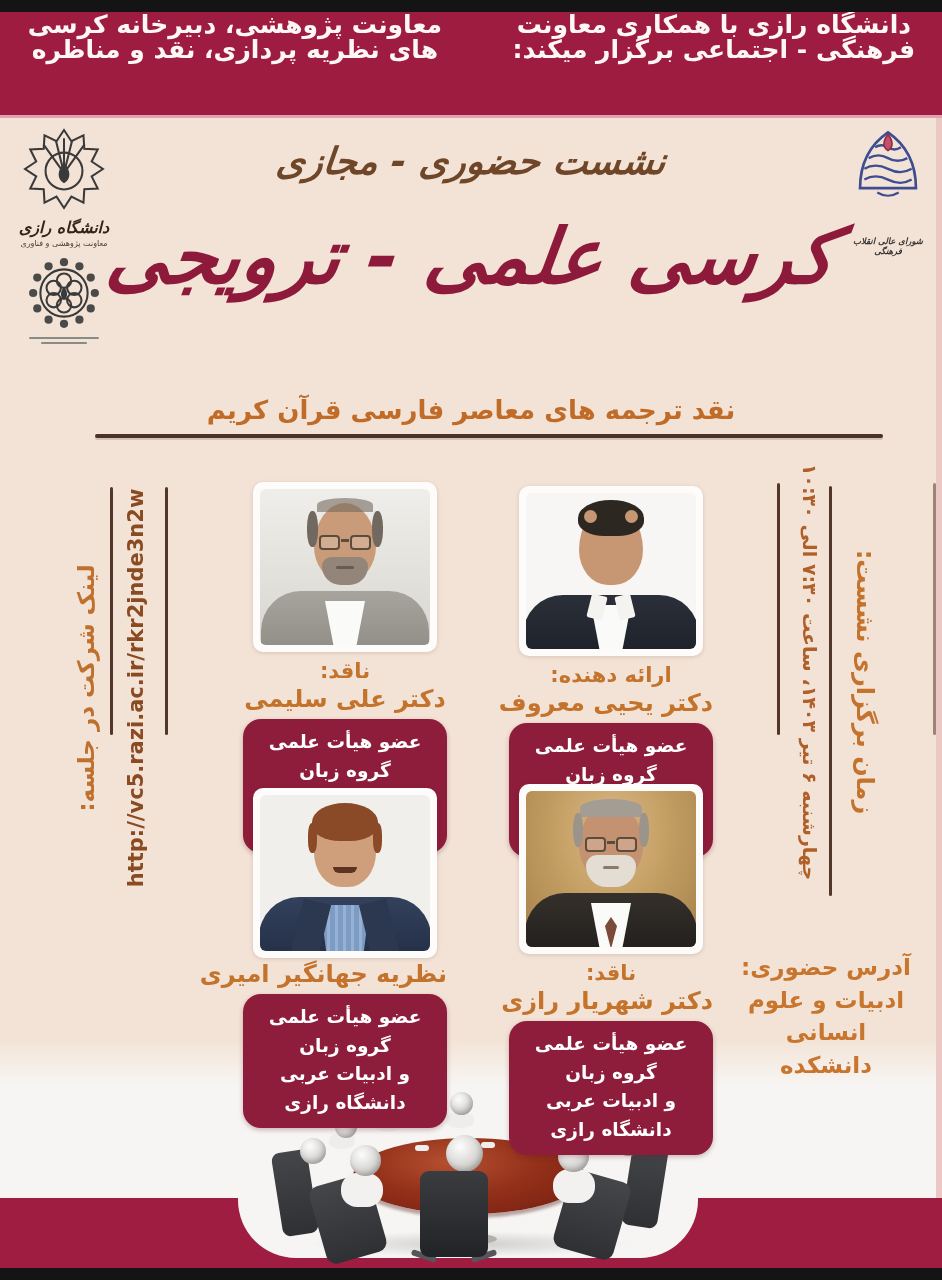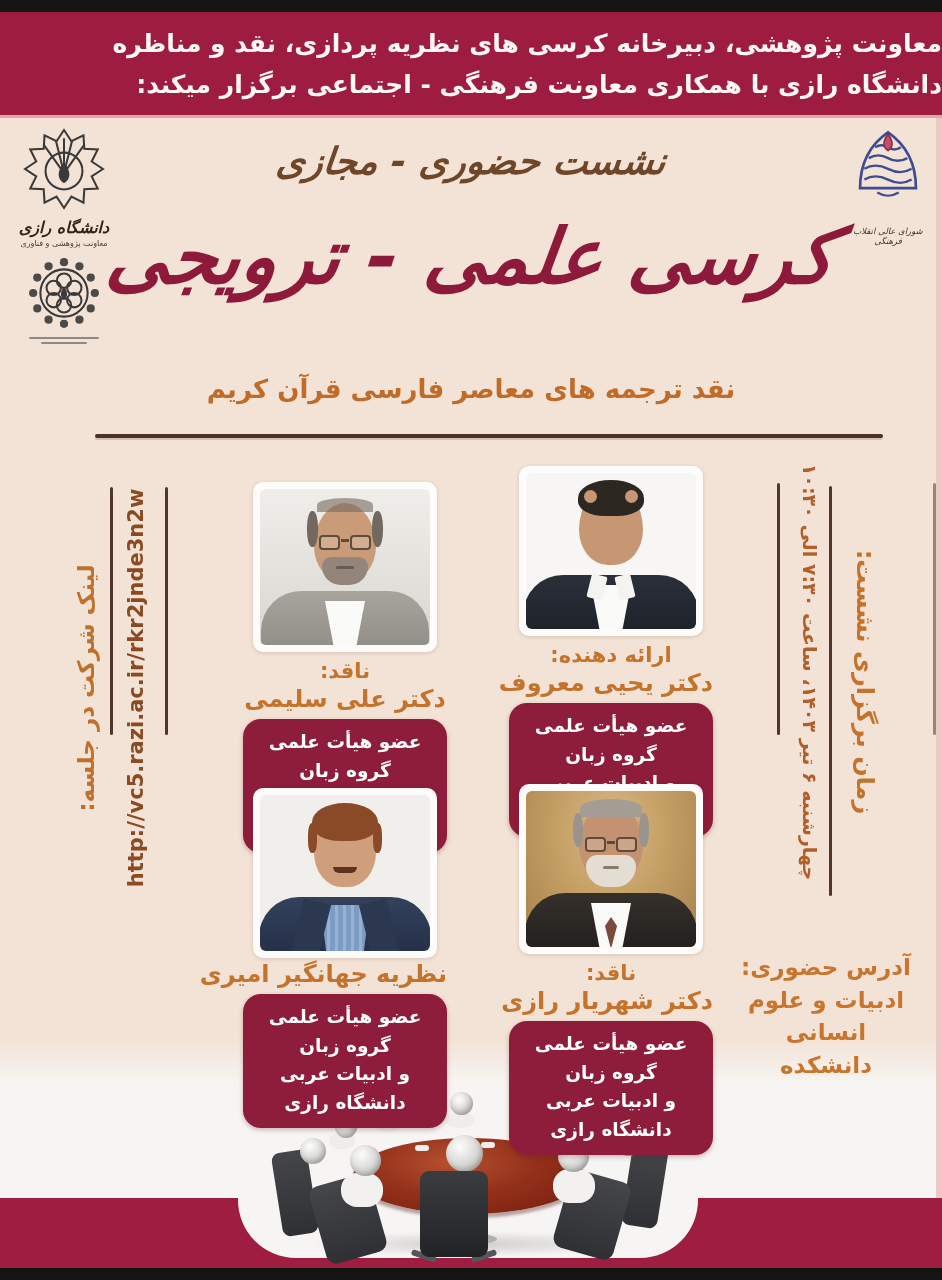--- a/index.html
+++ b/index.html
@@ -2,41 +2,41 @@
 <html lang="fa"><head>
 <meta charset="utf-8">
 <style>
   html,body{margin:0;padding:0;background:#cfcfcf;}
   *{box-sizing:border-box;font-family:"DejaVu Sans",sans-serif;}
   .poster{position:relative;width:942px;height:1280px;margin:0 auto;background:#f3e3d6;overflow:hidden;}
 
   
   .top-strip{position:absolute;left:0;top:0;width:942px;height:12px;background:#141414;z-index:8;}
   .banner{position:absolute;left:0;top:12px;width:942px;height:106px;background:#9f1c41;
-          border-bottom:3px solid #e0a3ae;display:flex;flex-direction:column;justify-content:center;
-          gap:16px;text-align:right;z-index:7;}
+          border-bottom:3px solid #e0a3ae;display:flex;flex-direction:row;justify-content:center;
+          gap:16px;text-align:center;z-index:7;}
   .banner div{color:#fdf8f6;font-weight:bold;font-size:25px;line-height:1;}
 
   
   .logo-left{position:absolute;left:6px;top:128px;width:116px;z-index:5;text-align:center;}
   .razi-caption{font-size:16px;font-weight:bold;font-style:italic;color:#332418;margin-top:4px;}
   .razi-sub{font-size:8px;color:#4a4038;margin-top:2px;}
   .dots-emblem{margin-top:8px;}
   .tiny-bar{height:2px;background:#8a8a86;margin:3px auto 0;border-radius:1px;}
   .logo-right{position:absolute;left:842px;top:128px;width:92px;z-index:5;text-align:center;}
-  .right-caption{font-size:8.5px;font-weight:normal;font-style:italic;color:#3a3632;margin-top:8px;}
+  .right-caption{font-size:8.5px;font-weight:bold;font-style:italic;color:#3a3632;margin-top:18px;}
 
   
   .title-top{position:absolute;left:0;top:140px;width:942px;text-align:center;
              font-size:37px;font-weight:bold;font-style:italic;color:#6f4628;
              transform:skewX(-6deg);letter-spacing:2px;z-index:4;}
   .title-main{position:absolute;left:0;top:212px;width:942px;text-align:center;
               font-size:76px;font-weight:bold;font-style:italic;color:#8d1a3b;
               transform:skewX(-7deg);letter-spacing:3px;z-index:4;}
-  .subtitle{position:absolute;left:0;top:374px;width:942px;text-align:center;
+  .subtitle{position:absolute;left:0;top:395px;width:942px;text-align:center;
             font-size:26px;font-weight:bold;color:#c06c28;z-index:4;}
   .rule{position:absolute;left:95px;top:434px;width:788px;height:4px;background:#4a322a;
         border-radius:2px;box-shadow:0 2px 0 rgba(120,90,70,.25);z-index:4;}
 
   
   .vrot-ccw{transform:rotate(-90deg);transform-origin:center center;}
   .vrot-cw{transform:rotate(90deg);transform-origin:center center;}
   .link-url{position:absolute;left:-69px;top:671px;width:420px;height:34px;text-align:center;
             font-size:21px;font-weight:bold;color:#8a4a22;z-index:5;white-space:nowrap;}
   .link-label{position:absolute;left:-47px;top:673px;width:270px;height:30px;text-align:center;
@@ -48,21 +48,21 @@
               font-size:24px;font-weight:bold;color:#c4732c;z-index:5;white-space:nowrap;}
   .time-date{position:absolute;left:586px;top:657px;width:440px;height:30px;text-align:center;
              font-size:19px;font-weight:bold;color:#b05f28;z-index:5;white-space:nowrap;}
   .rline-long{left:829px;top:486px;height:410px;}
   .rline-short{left:777px;top:483px;height:252px;}
   .redge-line{left:933px;top:483px;height:252px;opacity:.55;}
   .pink-edge{position:absolute;left:936px;top:118px;width:6px;height:1080px;background:#ecc8c4;z-index:6;}
 
   
   .card{position:absolute;width:204px;text-align:center;z-index:6;}
-  #card1{left:243px;top:482px;} #card2{left:509px;top:466px;}
+  #card1{left:243px;top:482px;} #card2{left:509px;top:486px;}
   #card3{left:243px;top:788px;} #card4{left:509px;top:784px;}
   .frame{width:184px;height:170px;margin:0 auto;background:#fdfcfb;border-radius:10px;
          position:relative;box-shadow:0 1px 4px rgba(90,50,40,.18);}
   .photo{position:absolute;left:7px;top:7px;right:7px;bottom:7px;border-radius:6px;overflow:hidden;}
   .role{margin-top:7px;font-size:21px;font-weight:bold;color:#c4732c;}
   .name{margin-top:2px;font-size:24px;font-weight:bold;color:#c4732c;white-space:nowrap;}
   .affil-box{margin-top:6px;background:#8e1c3b;border-radius:18px;color:#fff;font-size:18.5px;
              font-weight:bold;padding:9px 2px 10px;line-height:1.55;box-shadow:0 2px 5px rgba(90,30,40,.3);}
 
   

